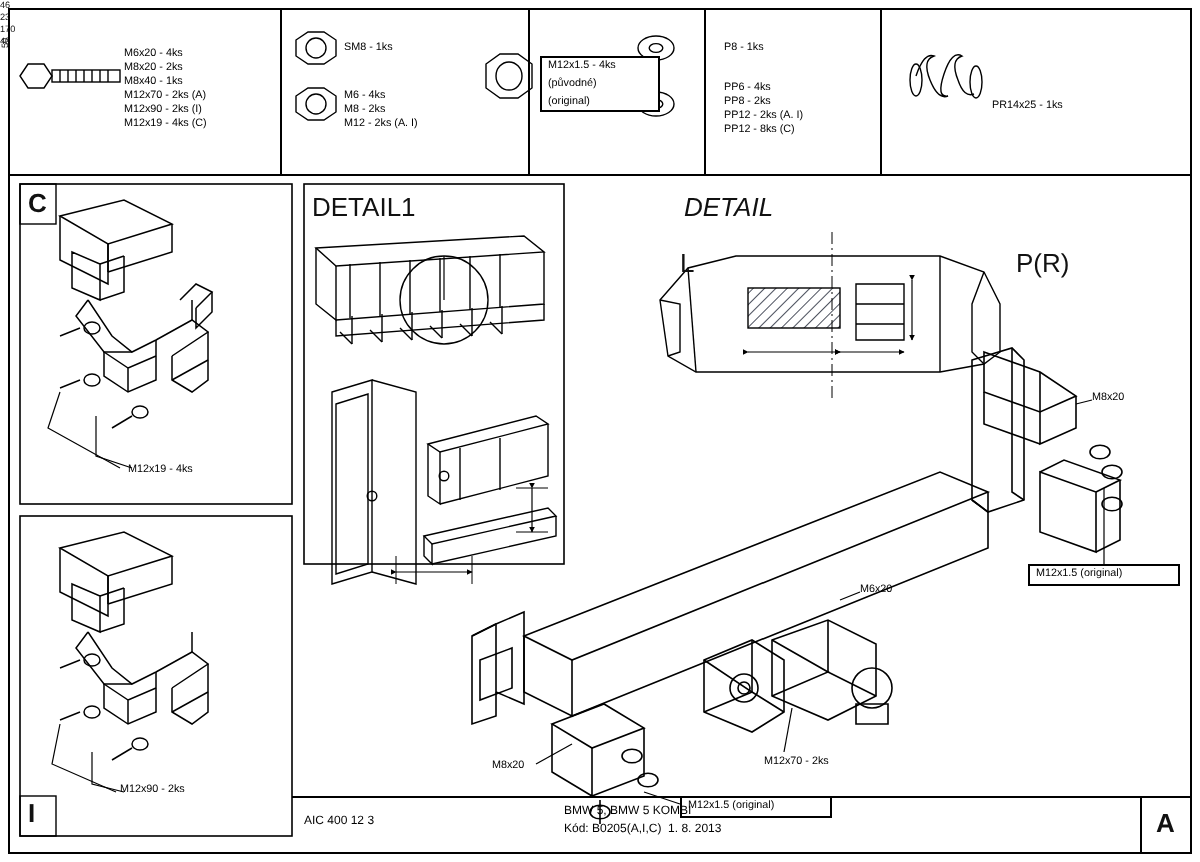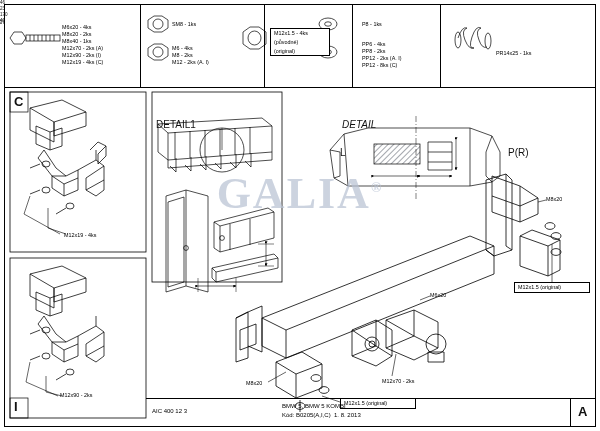--- a/index.html
+++ b/index.html
@@ -1,21 +1,21 @@
 <!DOCTYPE html>
 <html><head>
 <meta charset="utf-8">
 <style>
   html,body{margin:0;padding:0;background:#fff;}
   body{width:600px;height:431px;font-family:"Liberation Sans",sans-serif;color:#111;}
   #sheet{position:relative;width:600px;height:431px;overflow:hidden;background:#fff;}
   .bx{position:absolute;border:1px solid #000;box-sizing:border-box;}
   .lbl{position:absolute;font-size:5.4px;line-height:7px;white-space:pre;color:#000;}
   .big{font-size:13px;font-weight:bold;}
-  .mid{font-size:10px;margin-top:23px;}
+  .mid{font-size:13px;}
   .tiny{font-size:4.6px;line-height:6px;}
   .cbox{position:absolute;border:1px solid #000;box-sizing:border-box;background:#fff;}
   .cbox .lbl{position:static;display:block;padding:1px 3px;}
   svg{position:absolute;left:0;top:0;}
   .wm{position:absolute;left:175px;top:168px;width:250px;height:70px;
       font-family:"Liberation Serif",serif;font-size:44px;font-weight:bold;
       color:#b9c3d4;opacity:.72;letter-spacing:2px;text-align:center;}
   .wm small{font-size:14px;vertical-align:super;}
   .sep{position:absolute;background:#000;}
 </style>
@@ -263,21 +263,20 @@
 
       <path d="M538,202 L546,200" stroke-width="0.6"></path>
       <path d="M552,244 L552,284" stroke-width="0.6"></path>
       <path d="M420,300 L430,296" stroke-width="0.6"></path>
       <path d="M396,354 L392,376" stroke-width="0.6"></path>
       <path d="M286,372 L268,382" stroke-width="0.6"></path>
       <path d="M322,396 L340,402" stroke-width="0.6"></path>
     </g>
   </svg>
 
-  <div class="wm"><span>GALIA</span><small>®</small></div>
 
   <div class="lbl" style="left:62px;top:24px;"><span>M6x20 - 4ks</span>
 <span>M8x20 - 2ks</span>
 <span>M8x40 - 1ks</span>
 <span>M12x70 - 2ks (A)</span>
 <span>M12x90 - 2ks (I)</span>
 <span>M12x19 - 4ks (C)</span></div>
 
   <div class="lbl" style="left:172px;top:21px;"><span>SM8 - 1ks</span></div>
 

